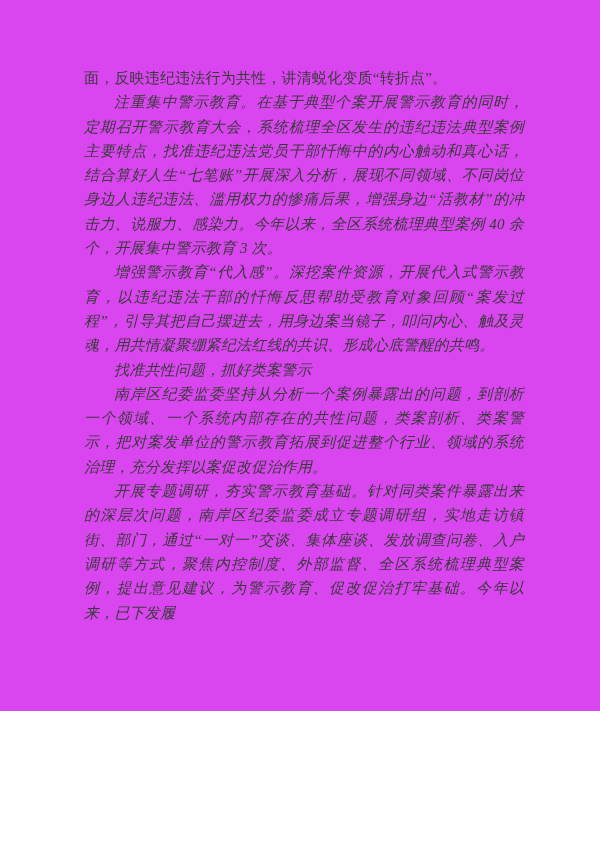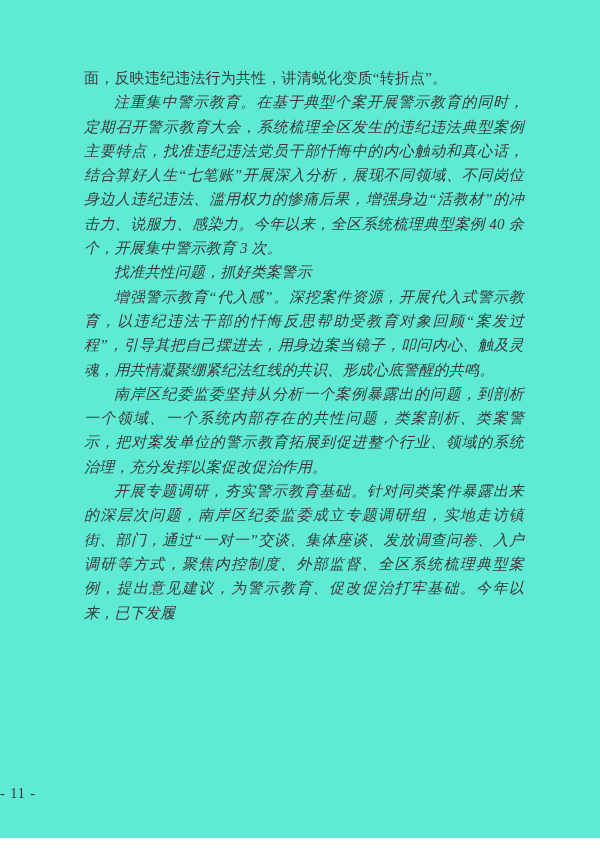--- a/index.html
+++ b/index.html
@@ -3,22 +3,22 @@
 <meta charset="utf-8">
 <style>
   html, body {
     margin: 0;
     padding: 0;
     background: #ffffff;
   }
   .page {
     position: relative;
     width: 600px;
-    height: 838px;
-    background: #5eead4;
+    height: 711px;
+    background: #d946ef;
     box-sizing: border-box;
     padding: 66px 76px 0 84px;
     font-family: "Liberation Serif", "DejaVu Serif", serif;
     color: #3a3a3a;
     overflow: hidden;
   }
   .body-text p.para {
     margin: 0;
     font-size: 15px;
     line-height: 24.3px;
@@ -41,19 +41,19 @@
     color: #2f2f2f;
   }
 </style>
 </head>
 <body>
 
 <div class="page">
   <div class="body-text" id="document-body">
       <p class="para">面，反映违纪违法行为共性，讲清蜕化变质“转折点”。</p>
       <p class="para indent">注重集中警示教育。在基于典型个案开展警示教育的同时，定期召开警示教育大会，系统梳理全区发生的违纪违法典型案例主要特点，找准违纪违法党员干部忏悔中的内心触动和真心话，结合算好人生“七笔账”开展深入分析，展现不同领域、不同岗位身边人违纪违法、滥用权力的惨痛后果，增强身边“活教材”的冲击力、说服力、感染力。今年以来，全区系统梳理典型案例 40 余个，开展集中警示教育 3 次。</p>
+      <p class="para indent">增强警示教育“代入感”。深挖案件资源，开展代入式警示教育，以违纪违法干部的忏悔反思帮助受教育对象回顾“案发过程”，引导其把自己摆进去，用身边案当镜子，叩问内心、触及灵魂，用共情凝聚绷紧纪法红线的共识、形成心底警醒的共鸣。</p>
       <p class="para indent">找准共性问题，抓好类案警示</p>
-      <p class="para indent">增强警示教育“代入感”。深挖案件资源，开展代入式警示教育，以违纪违法干部的忏悔反思帮助受教育对象回顾“案发过程”，引导其把自己摆进去，用身边案当镜子，叩问内心、触及灵魂，用共情凝聚绷紧纪法红线的共识、形成心底警醒的共鸣。</p>
       <p class="para indent">南岸区纪委监委坚持从分析一个案例暴露出的问题，到剖析一个领域、一个系统内部存在的共性问题，类案剖析、类案警示，把对案发单位的警示教育拓展到促进整个行业、领域的系统治理，充分发挥以案促改促治作用。</p>
       <p class="para indent">开展专题调研，夯实警示教育基础。针对同类案件暴露出来的深层次问题，南岸区纪委监委成立专题调研组，实地走访镇街、部门，通过“一对一”交谈、集体座谈、发放调查问卷、入户调研等方式，聚焦内控制度、外部监督、全区系统梳理典型案例，提出意见建议，为警示教育、促改促治打牢基础。今年以来，已下发履</p>
     </div>
   <div class="page-footer">- 11 -</div>
 </div>
 
 </body></html>

